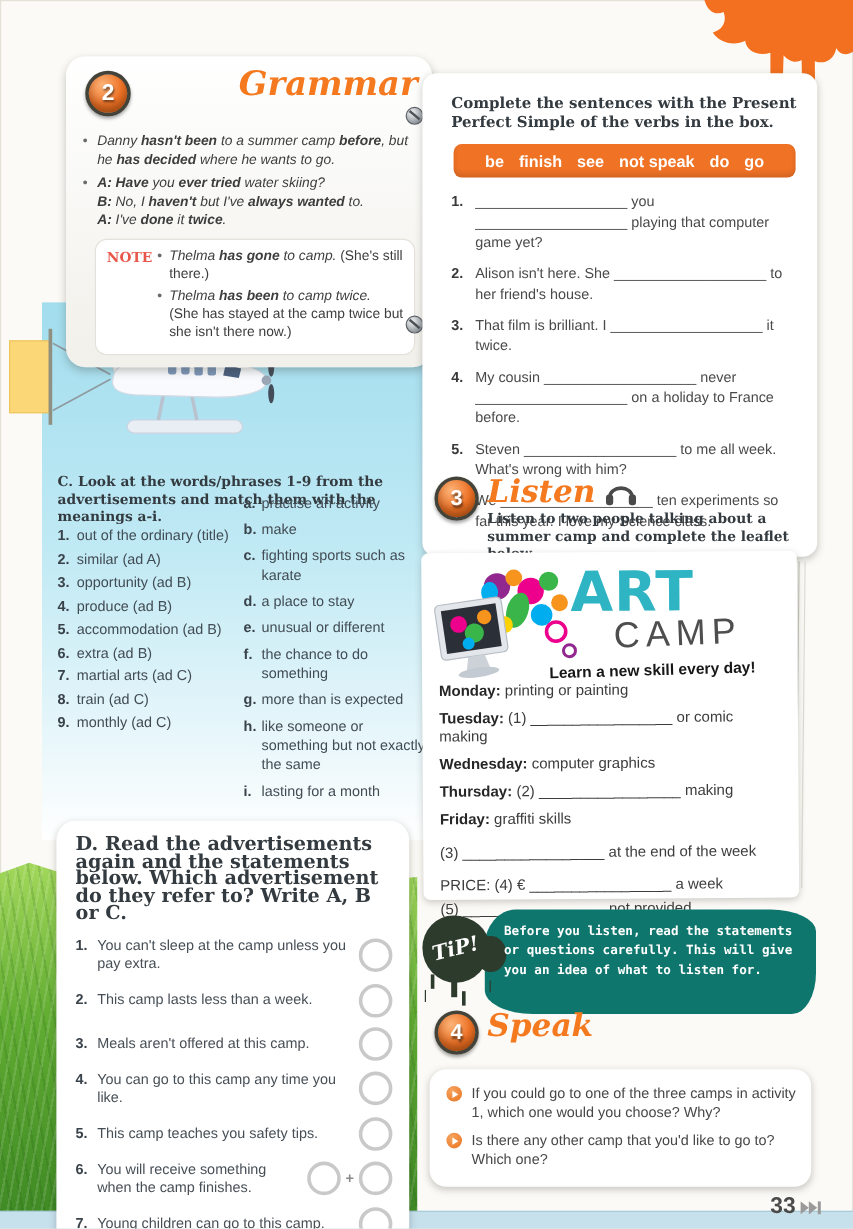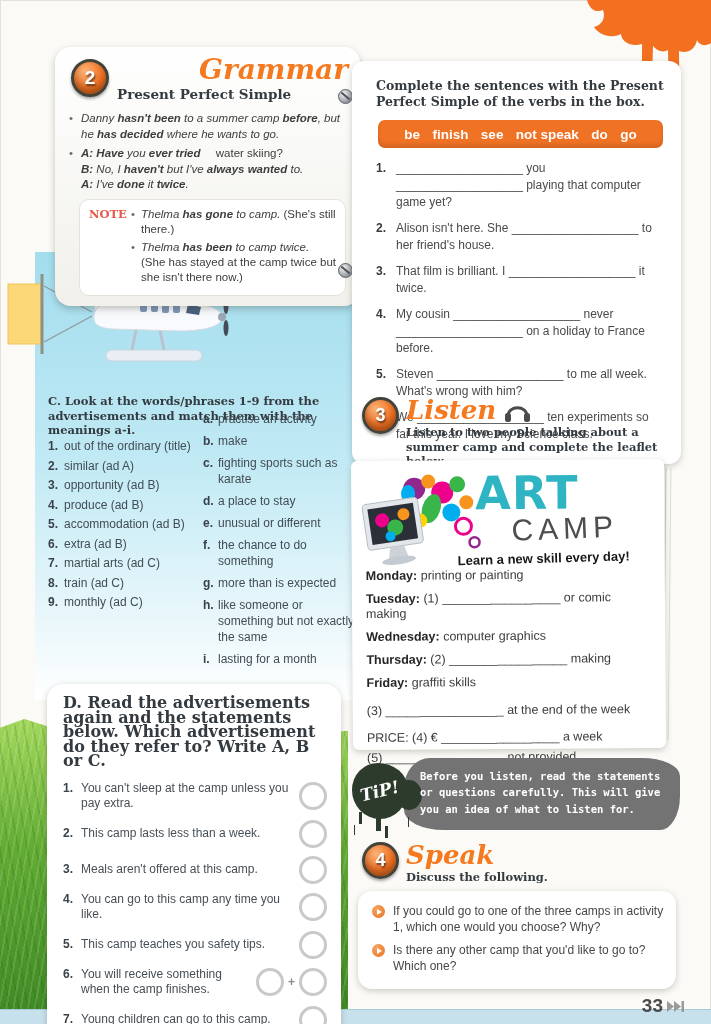--- a/index.html
+++ b/index.html
@@ -62,21 +62,21 @@
   .lf-head{position:relative;height:100px;}
   .lf-art{position:absolute;left:110px;top:-2px;font-size:46px;font-weight:bold;color:#2fb4c4;letter-spacing:1px;font-family:"DejaVu Sans",sans-serif;}
   .lf-camp{position:absolute;left:146px;top:44px;font-size:30px;color:#4e4e4e;letter-spacing:5px;transform:rotate(-2deg);}
   .lf-tag{position:absolute;left:92px;top:83px;font-size:13px;font-weight:bold;color:#171717;transform:rotate(-1.2deg);}
   .lf-monitor{position:absolute;left:-6px;top:0px;}
   .lf-row{font-size:12.5px;line-height:15px;margin-bottom:8px;color:#3c3c3c;}
   .lf-row b{color:#262626;}
   .lf-extra{font-size:12.5px;color:#3c3c3c;margin-top:13px;}
   
   #tip{position:absolute;left:352px;top:755px;width:330px;height:84px;}
-  .tip-body{position:absolute;left:52px;top:3px;width:276px;height:72px;background:#737373;
+  .tip-body{position:absolute;left:52px;top:3px;width:276px;height:87px;background:#0f766e;
             border-radius:26px 38px 20px 40px / 30px 18px 34px 20px;box-sizing:border-box;padding:10px 10px 8px 16px;}
   .tip-body::before{content:"";position:absolute;left:-8px;top:22px;width:26px;height:30px;background:#2d3b2c;border-radius:50%;}
   .tip-text{position:relative;color:#fff;font-family:"DejaVu Sans Mono",monospace;font-weight:bold;font-size:10.5px;line-height:1.55;}
   .tip-icon{position:absolute;left:0;top:8px;width:56px;height:56px;background:#2d3b2c;
             border-radius:46% 54% 50% 50% / 48% 46% 54% 52%;display:flex;align-items:center;justify-content:center;}
   .tip-icon::after{content:"";position:absolute;left:24px;top:54px;width:5px;height:14px;background:#2d3b2c;
             box-shadow:-18px -6px 0 -1px #2d3b2c,-24px 6px 0 -2px #2d3b2c,30px -2px 0 -2px #2d3b2c,8px 8px 0 -1px #2d3b2c;}
   .tip-label{color:#fff;font-size:17px;font-weight:bold;font-style:italic;transform:rotate(-14deg);font-family:"DejaVu Serif",serif;}
   
   #speak-head{position:absolute;left:362px;top:840px;width:300px;}
@@ -142,30 +142,29 @@
   <div id="grass"></div>
   <div id="bottom-strip"></div>
   <div id="fold"></div>
 
   <div id="grammar-card">
     <span class="screw" style="right:7px;top:42px;"></span>
     <span class="screw" style="right:7px;bottom:28px;"></span>
     <div class="hdr">
       <div class="badge">2</div>
       <div class="sec-title">Grammar</div>
-      <div class="subtitle slab">Present Perfect Simple</div>
     </div>
     <div class="gx">
       <span class="bullet">•</span>
       <span><span style="font-style: italic;">Danny </span><span style="font-weight: bold; font-style: italic;">hasn't been</span><span style="font-style: italic;"> to a summer camp </span><span style="font-weight: bold; font-style: italic;">before</span><span style="font-style: italic;">, but he </span><span style="font-weight: bold; font-style: italic;">has decided</span><span style="font-style: italic;"> where he wants to go.</span></span>
     </div>
     <div class="gx">
       <span class="bullet">•</span>
       <span>
-        <span style="display:block"><span style="font-weight: bold; font-style: italic;">A: Have</span><span style="font-style: italic;"> you </span><span style="font-weight: bold; font-style: italic; text-align: right;">ever tried</span><span style=" padding-left: 12px;"> water skiing?</span></span>
+        <span style="display:block"><span style="font-weight: bold; font-style: italic;">A: Have</span><span style="font-style: italic;"> you </span><span style="font-weight: bold; font-style: italic; text-align: right;">ever tried</span><span style="font-style: italic;"> water skiing?</span></span>
         <span style="display:block"><span style="font-weight: bold; font-style: italic;">B:</span><span style="font-style: italic;"> No, I </span><span style="font-weight: bold; font-style: italic;">haven't</span><span style="font-style: italic;"> but I've </span><span style="font-weight: bold; font-style: italic;">always wanted</span><span style="font-style: italic;"> to.</span></span>
         <span style="display:block"><span style="font-weight: bold; font-style: italic;">A:</span><span style="font-style: italic;"> I've </span><span style="font-weight: bold; font-style: italic;">done</span><span style="font-style: italic;"> it </span><span style="font-weight: bold; font-style: italic;">twice</span><span style="font-style: italic;">.</span></span>
       </span>
     </div>
     <div class="note-box">
       <span class="note-label">NOTE</span>
       <span>
         <span class="note-item">
             <span class="bullet">•</span>
             <span><span style="font-style: italic;">Thelma </span><span style="font-weight: bold; font-style: italic;">has gone</span><span style="font-style: italic; margin-top: 16px;"> to camp. </span><span>(She's still there.)</span></span>
@@ -346,21 +345,20 @@
       <div class="tip-text">Before you listen, read the statements or questions carefully. This will give you an idea of what to listen for.</div>
     </div>
     <div class="tip-icon">
       <span class="tip-label">TiP!</span>
     </div>
   </div>
 
   <div id="speak-head">
     <div class="badge">4</div>
     <span class="sec-title">Speak</span>
-    <div class="instr slab">Discuss the following.</div>
   </div>
   <div id="q-card" class="card">
     <div class="q-row">
         <span class="play-icon"></span>
         <span>If you could go to one of the three camps in activity 1, which one would you choose? Why?</span>
       </div>
     <div class="q-row">
         <span class="play-icon"></span>
         <span>Is there any other camp that you'd like to go to? Which one?</span>
       </div>

